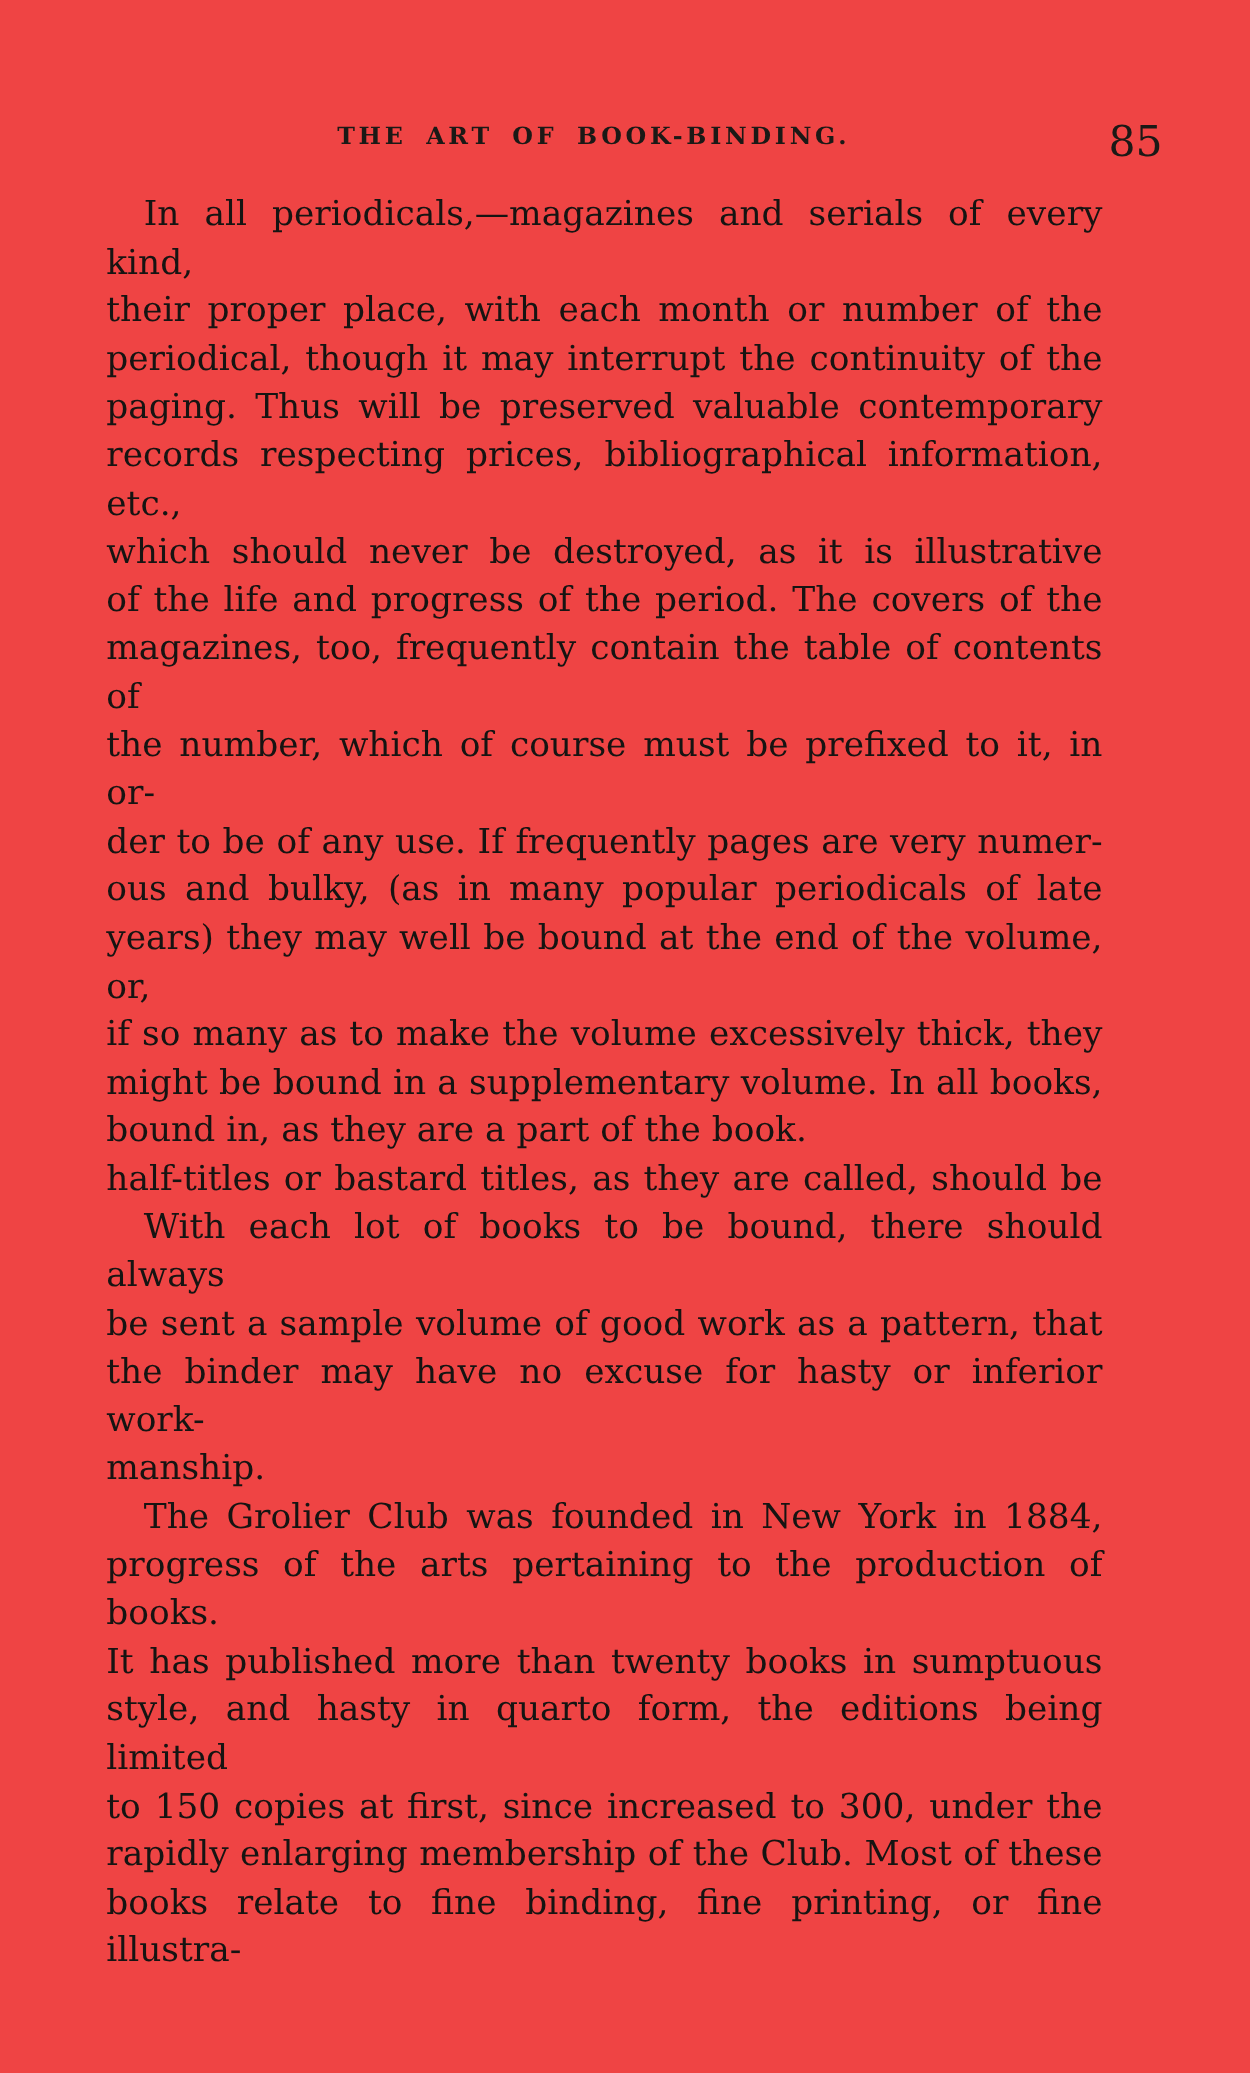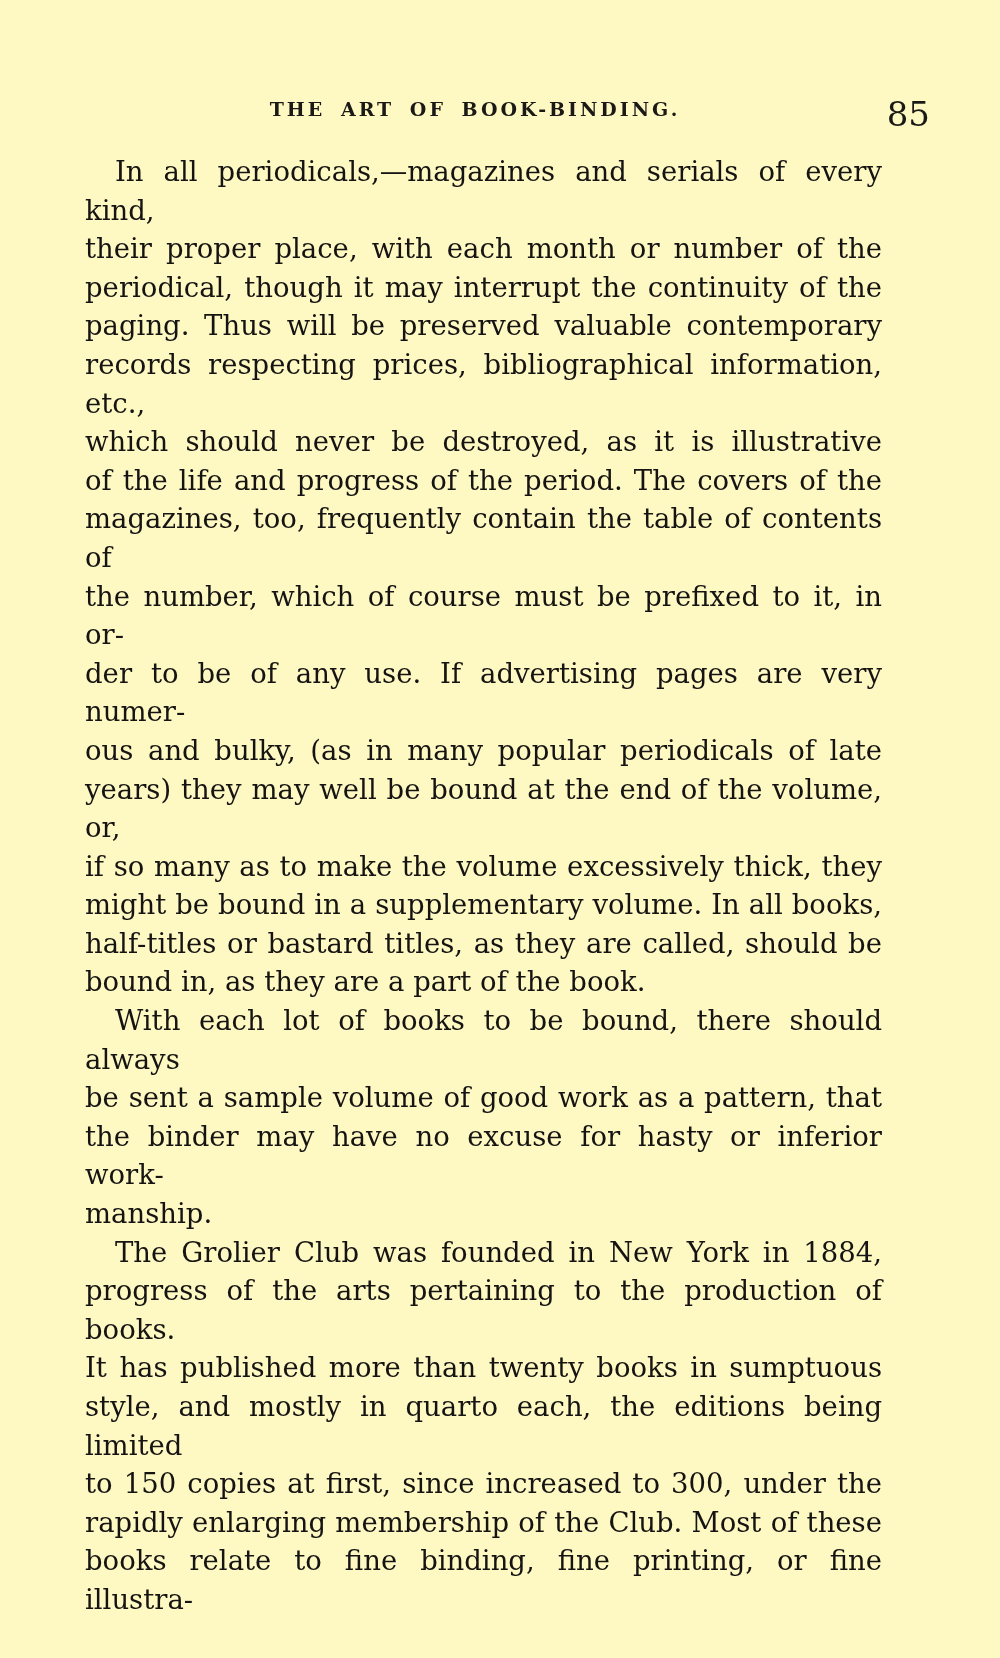--- a/index.html
+++ b/index.html
@@ -4,21 +4,21 @@
 <style>
   html, body {
     margin: 0;
     padding: 0;
     background: #ffffff;
   }
   .page {
     position: relative;
     width: 1000px;
     height: 1658px;
-    background: #fef9c3;
+    background: #ef4444;
     color: #161412;
     font-family: "DejaVu Serif", "Liberation Serif", serif;
     overflow: hidden;
   }
   .running-head {
     position: absolute;
     top: 98px;
     left: 85px;
     width: 845px;
     height: 30px;
@@ -77,37 +77,37 @@
       <div class="paragraph">
         <div class="line first">In all periodicals,—magazines and serials of every kind,</div>
         <div class="line">their proper place, with each month or number of the</div>
         <div class="line">periodical, though it may interrupt the continuity of the</div>
         <div class="line">paging.  Thus will be preserved valuable contemporary</div>
         <div class="line">records respecting prices, bibliographical information, etc.,</div>
         <div class="line">which should never be destroyed, as it is illustrative</div>
         <div class="line">of the life and progress of the period.  The covers of the</div>
         <div class="line">magazines, too, frequently contain the table of contents of</div>
         <div class="line">the number, which of course must be prefixed to it, in or-</div>
-        <div class="line">der to be of any use.  If advertising pages are very numer-</div>
+        <div class="line">der to be of any use.  If frequently pages are very numer-</div>
         <div class="line">ous and bulky, (as in many popular periodicals of late</div>
         <div class="line">years) they may well be bound at the end of the volume, or,</div>
         <div class="line">if so many as to make the volume excessively thick, they</div>
         <div class="line">might be bound in a supplementary volume.  In all books,</div>
+        <div class="line last">bound in, as they are a part of the book.</div>
         <div class="line">half-titles or bastard titles, as they are called, should be</div>
-        <div class="line last">bound in, as they are a part of the book.</div>
       </div>
       <div class="paragraph">
         <div class="line first">With each lot of books to be bound, there should always</div>
         <div class="line">be sent a sample volume of good work as a pattern, that</div>
         <div class="line">the binder may have no excuse for hasty or inferior work-</div>
         <div class="line last">manship.</div>
       </div>
       <div class="paragraph">
         <div class="line first">The Grolier Club was founded in New York in 1884,</div>
         <div class="line">progress of the arts pertaining to the production of books.</div>
         <div class="line">It has published more than twenty books in sumptuous</div>
-        <div class="line">style, and mostly in quarto each, the editions being limited</div>
+        <div class="line">style, and hasty in quarto form, the editions being limited</div>
         <div class="line">to 150 copies at first, since increased to 300, under the</div>
         <div class="line">rapidly enlarging membership of the Club.  Most of these</div>
         <div class="line">books relate to fine binding, fine printing, or fine illustra-</div>
       </div>
     </div>
 </div>
 
 </body></html>

